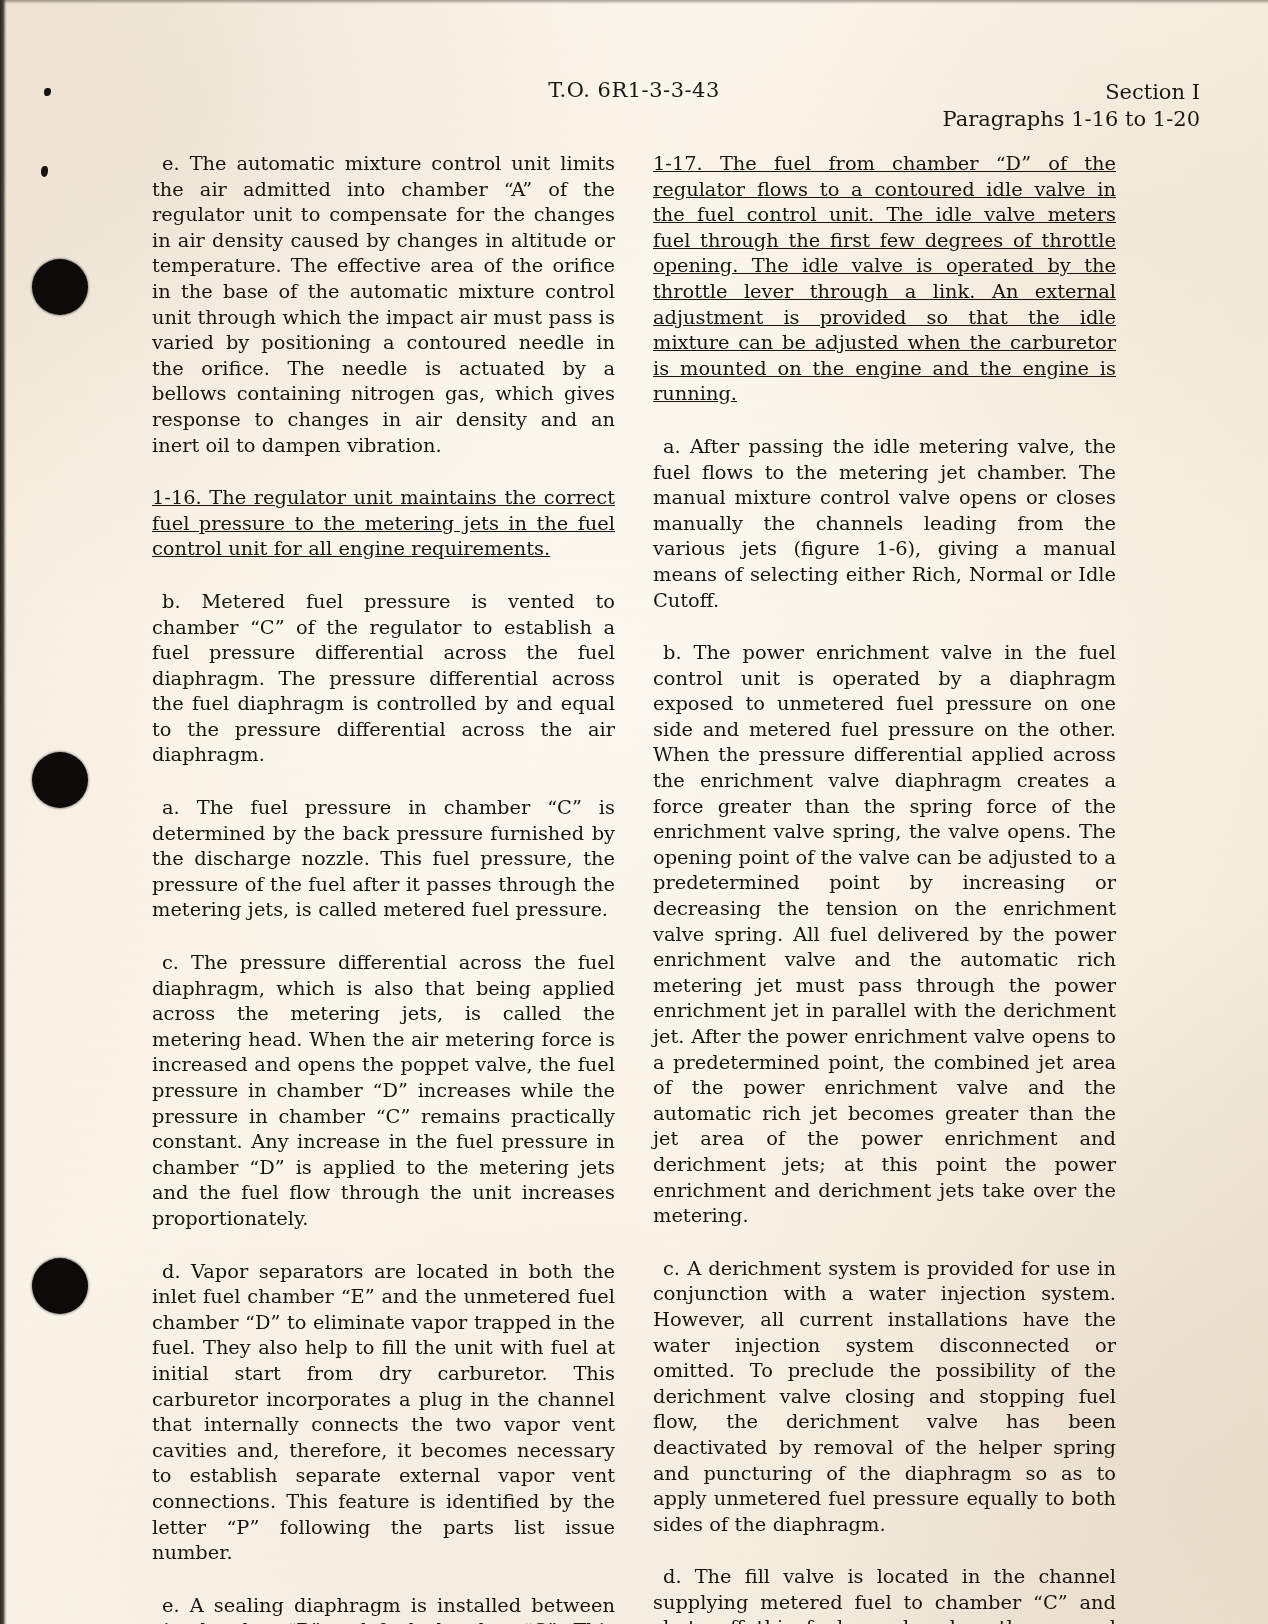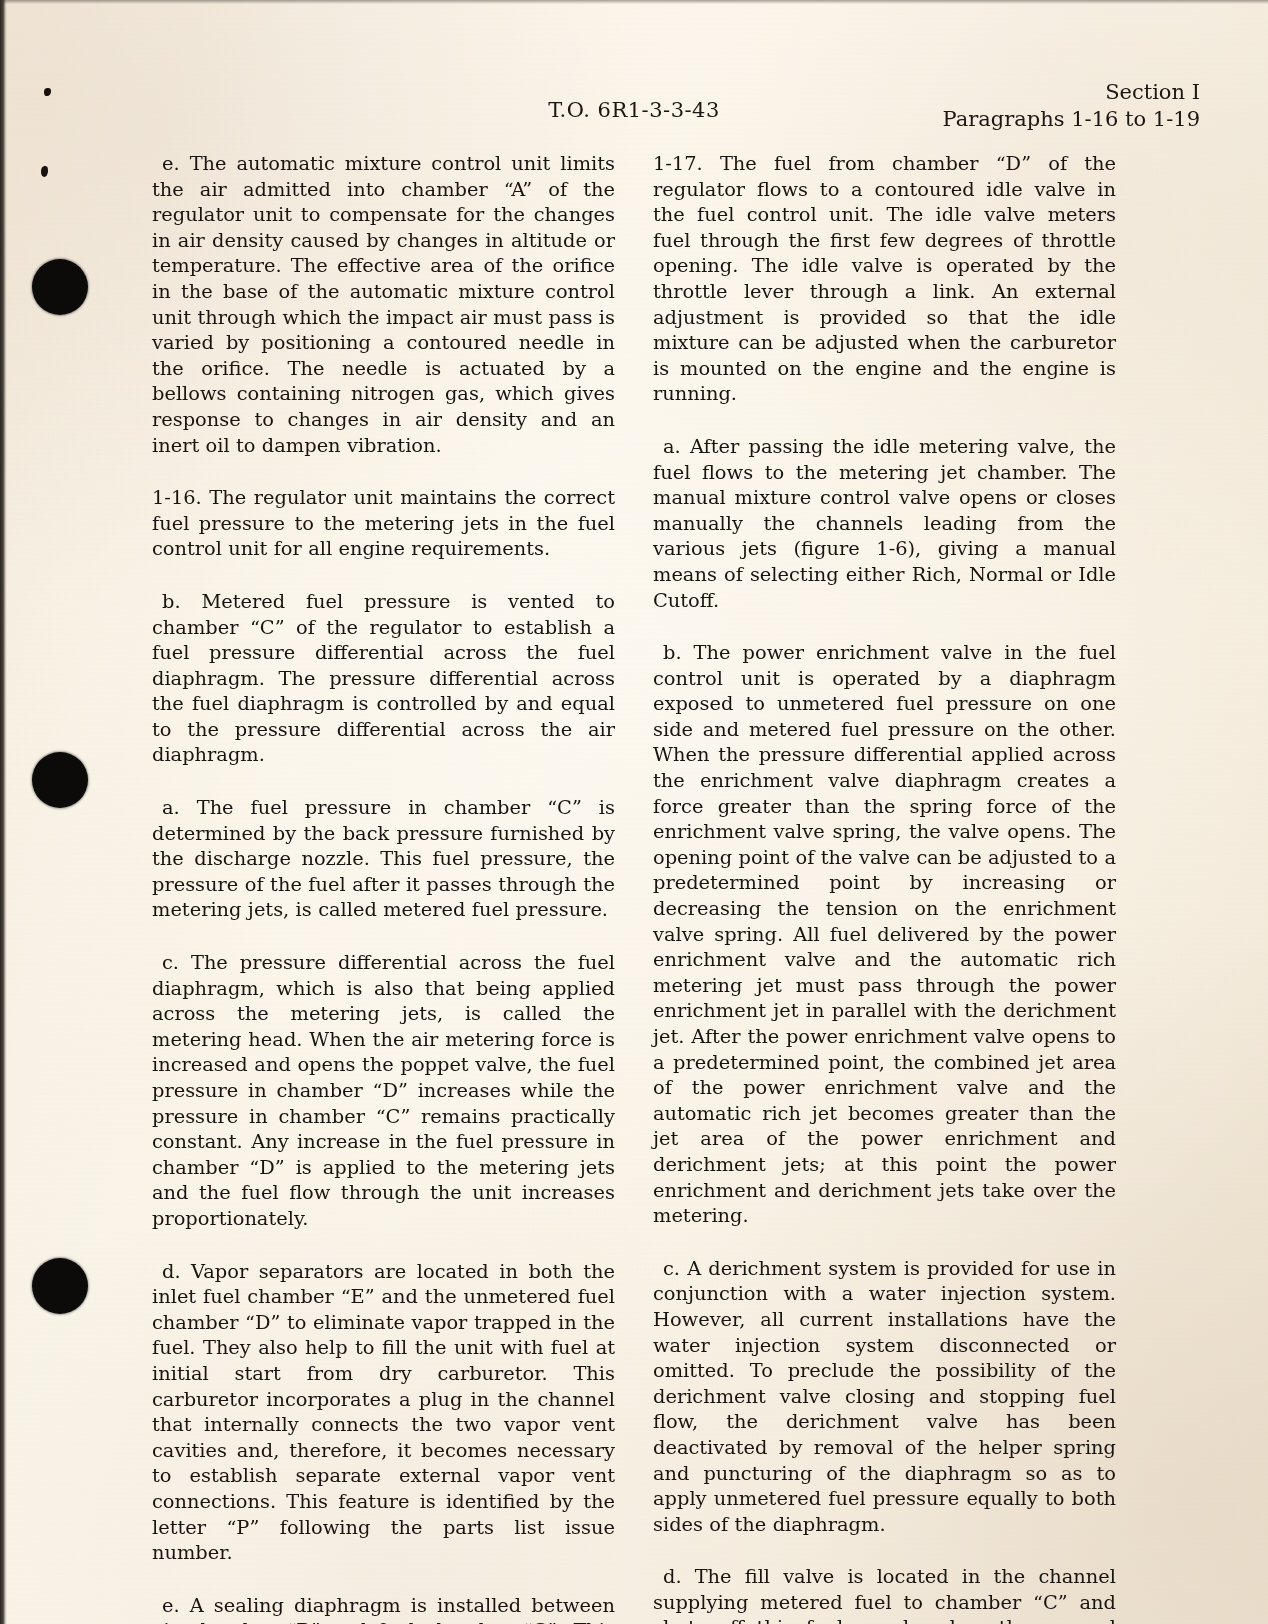--- a/index.html
+++ b/index.html
@@ -73,21 +73,20 @@
     height: 60px;
   }
   .hdr-to {
     position: absolute;
     left: 0; right: 0;
     top: 0;
     text-align: center;
     font-size: 21px;
     letter-spacing: 0.5px;
     font-family: "DejaVu Serif", "Liberation Serif", serif;
-    margin-top: 20px;
   }
   .hdr-section {
     position: absolute;
     right: 68px;
     top: 2px;
     font-size: 21px;
     text-align: right;
   }
   .hdr-paras {
     position: absolute;
@@ -113,21 +112,21 @@
     margin: 11px 0 27px 0;
     font-size: 19.4px;
     line-height: 25.6px;
     text-align: justify;
     text-justify: inter-word;
     word-spacing: 0.2px;
     text-indent: 10px;
     font-family: "DejaVu Serif", "Liberation Serif", serif;
     color: #191410;
   }
-  p.para.noindent { text-indent: 0; }
+  p.para.noindent { text-indent: 0; text-decoration: underline; }
   
   .streaks {
     position: absolute;
     inset: 0;
     pointer-events: none;
     opacity: 0.35;
     background: repeating-linear-gradient(
       180deg,
       rgba(190,170,148,0.0) 0px,
       rgba(190,170,148,0.0) 3px,
@@ -151,21 +150,21 @@
   <div class="punch" style="left:32px; top:752px; width:56px; height:56px;"></div>
   <div class="punch" style="left:32px; top:1258px; width:56px; height:56px;"></div>
 
   <div class="speck" style="left:44px; top:88px; width:7px; height:8px;"></div>
   <div class="speck" style="left:41px; top:166px; width:7px; height:11px;"></div>
 
   <div class="content">
     <div class="header">
       <div class="hdr-to">T.O.  6R1-3-3-43</div>
       <div class="hdr-section">Section I</div>
-      <div class="hdr-paras">Paragraphs 1-16 to 1-19</div>
+      <div class="hdr-paras">Paragraphs 1-16 to 1-20</div>
     </div>
 
     <div class="cols">
       <div class="col">
         <p class="para">e. The automatic mixture control unit limits the air admitted into chamber “A” of the regulator unit to compensate for the changes in air density caused by changes in altitude or temperature. The effective area of the orifice in the base of the automatic mixture control unit through which the impact air must pass is varied by positioning a contoured needle in the orifice. The needle is actuated by a bellows containing nitrogen gas, which gives response to changes in air density and an inert oil to dampen vibration.</p>
         <p class="para noindent">1-16. The regulator unit maintains the correct fuel pressure to the metering jets in the fuel control unit for all engine requirements.</p>
         <p class="para">b. Metered fuel pressure is vented to chamber “C” of the regulator to establish a fuel pressure differential across the fuel diaphragm. The pressure differential across the fuel diaphragm is controlled by and equal to the pressure differential across the air diaphragm.</p>
         <p class="para">a. The fuel pressure in chamber “C” is determined by the back pressure furnished by the discharge nozzle. This fuel pressure, the pressure of the fuel after it passes through the metering jets, is called metered fuel pressure.</p>
         <p class="para">c. The pressure differential across the fuel diaphragm, which is also that being applied across the metering jets, is called the metering head. When the air metering force is increased and opens the poppet valve, the fuel pressure in chamber “D” increases while the pressure in chamber “C” remains practically constant. Any increase in the fuel pressure in chamber “D” is applied to the metering jets and the fuel flow through the unit increases proportionately.</p>
         <p class="para">d. Vapor separators are located in both the inlet fuel chamber “E” and the unmetered fuel chamber “D” to eliminate vapor trapped in the fuel. They also help to fill the unit with fuel at initial start from dry carburetor. This carburetor incorporates a plug in the channel that internally connects the two vapor vent cavities and, therefore, it becomes necessary to establish separate external vapor vent connections. This feature is identified by the letter “P” following the parts list issue number.</p>

